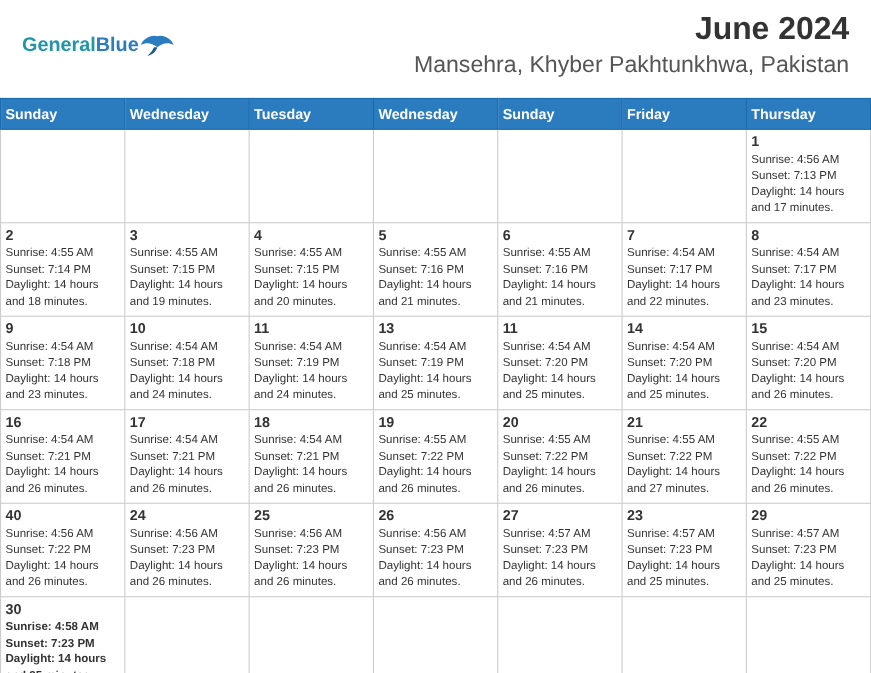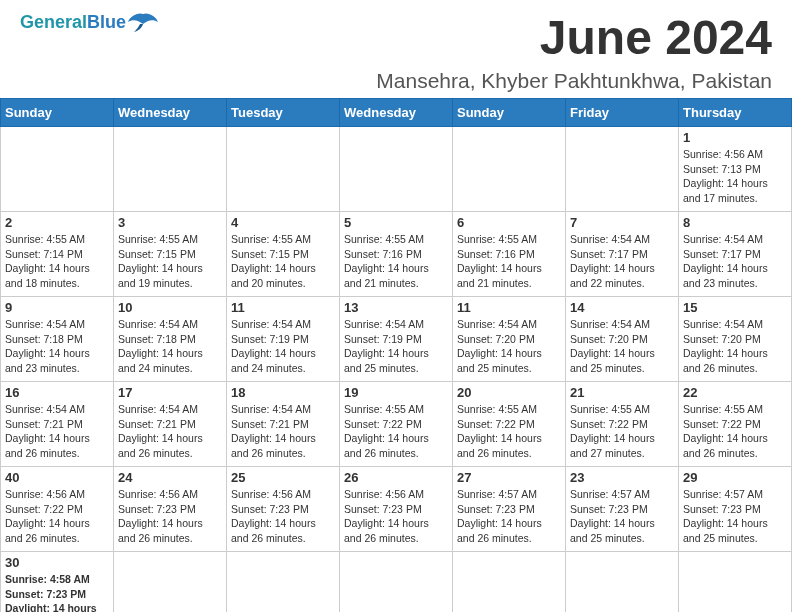--- a/index.html
+++ b/index.html
@@ -1,25 +1,25 @@
 <!DOCTYPE html>
 <html><head>
   <meta charset="utf-8">
   <style>
     * { box-sizing: border-box; margin: 0; padding: 0; }
     body { font-family: Arial, sans-serif; background: #fff; width: 792px; min-height: 612px; }
     
-    .header { padding: 10px 20px 5px 20px; display: flex; justify-content: space-between; align-items: flex-start; }
+    .header { padding: 10px 20px 18px 20px; display: flex; justify-content: space-between; align-items: center; }
     .logo { display: flex; align-items: center; gap: 2px; }
     .logo-text { font-size: 18px; color: #333; font-weight: normal; }
     .logo-text span { color: #2196a8; font-weight: bold; }
     .logo-bird { width: 30px; height: 24px; }
     
     .title-section { text-align: right; }
-    .month-year { font-size: 48px; font-weight: bold; color: #333; }
+    .month-year { font-size: 29px; font-weight: bold; color: #333; }
     .location { font-size: 21px; color: #555; margin-top: 4px; }
     
     .calendar { width: 100%; border-collapse: collapse; margin: 0; }
     
     .calendar thead tr th {
       background: #2b7bbf;
       color: white;
       font-size: 13px;
       font-weight: bold;
       padding: 6px 4px;

